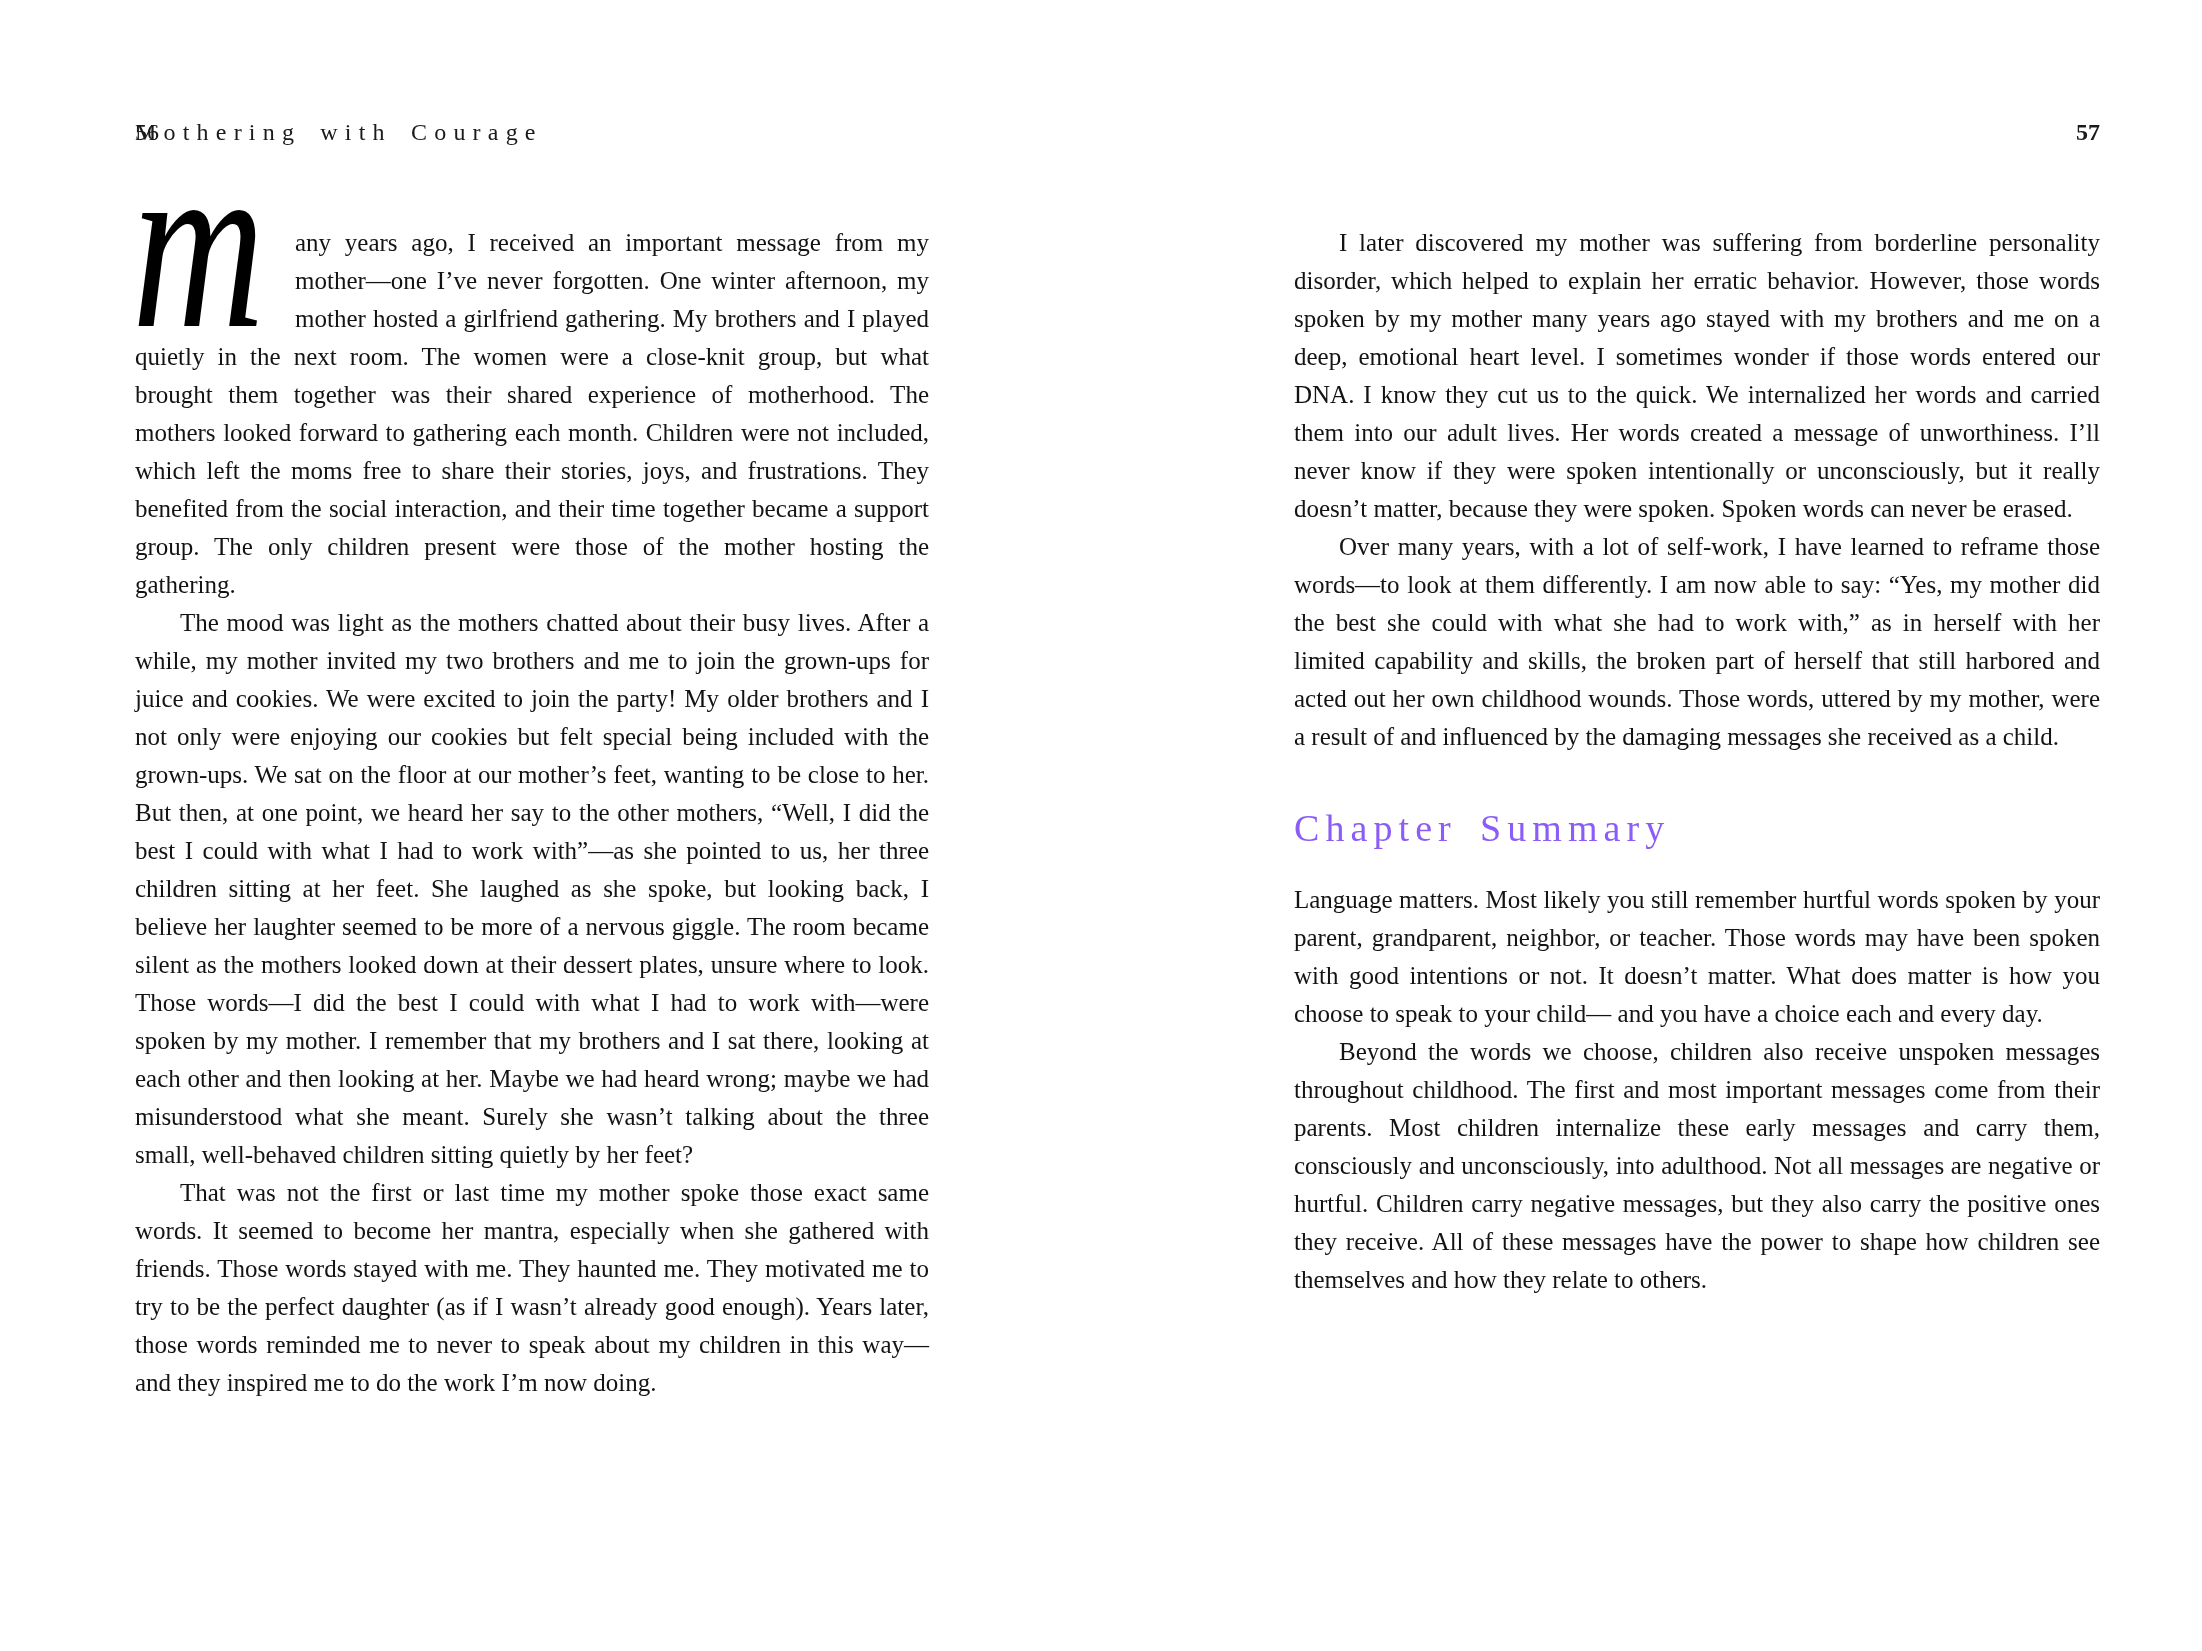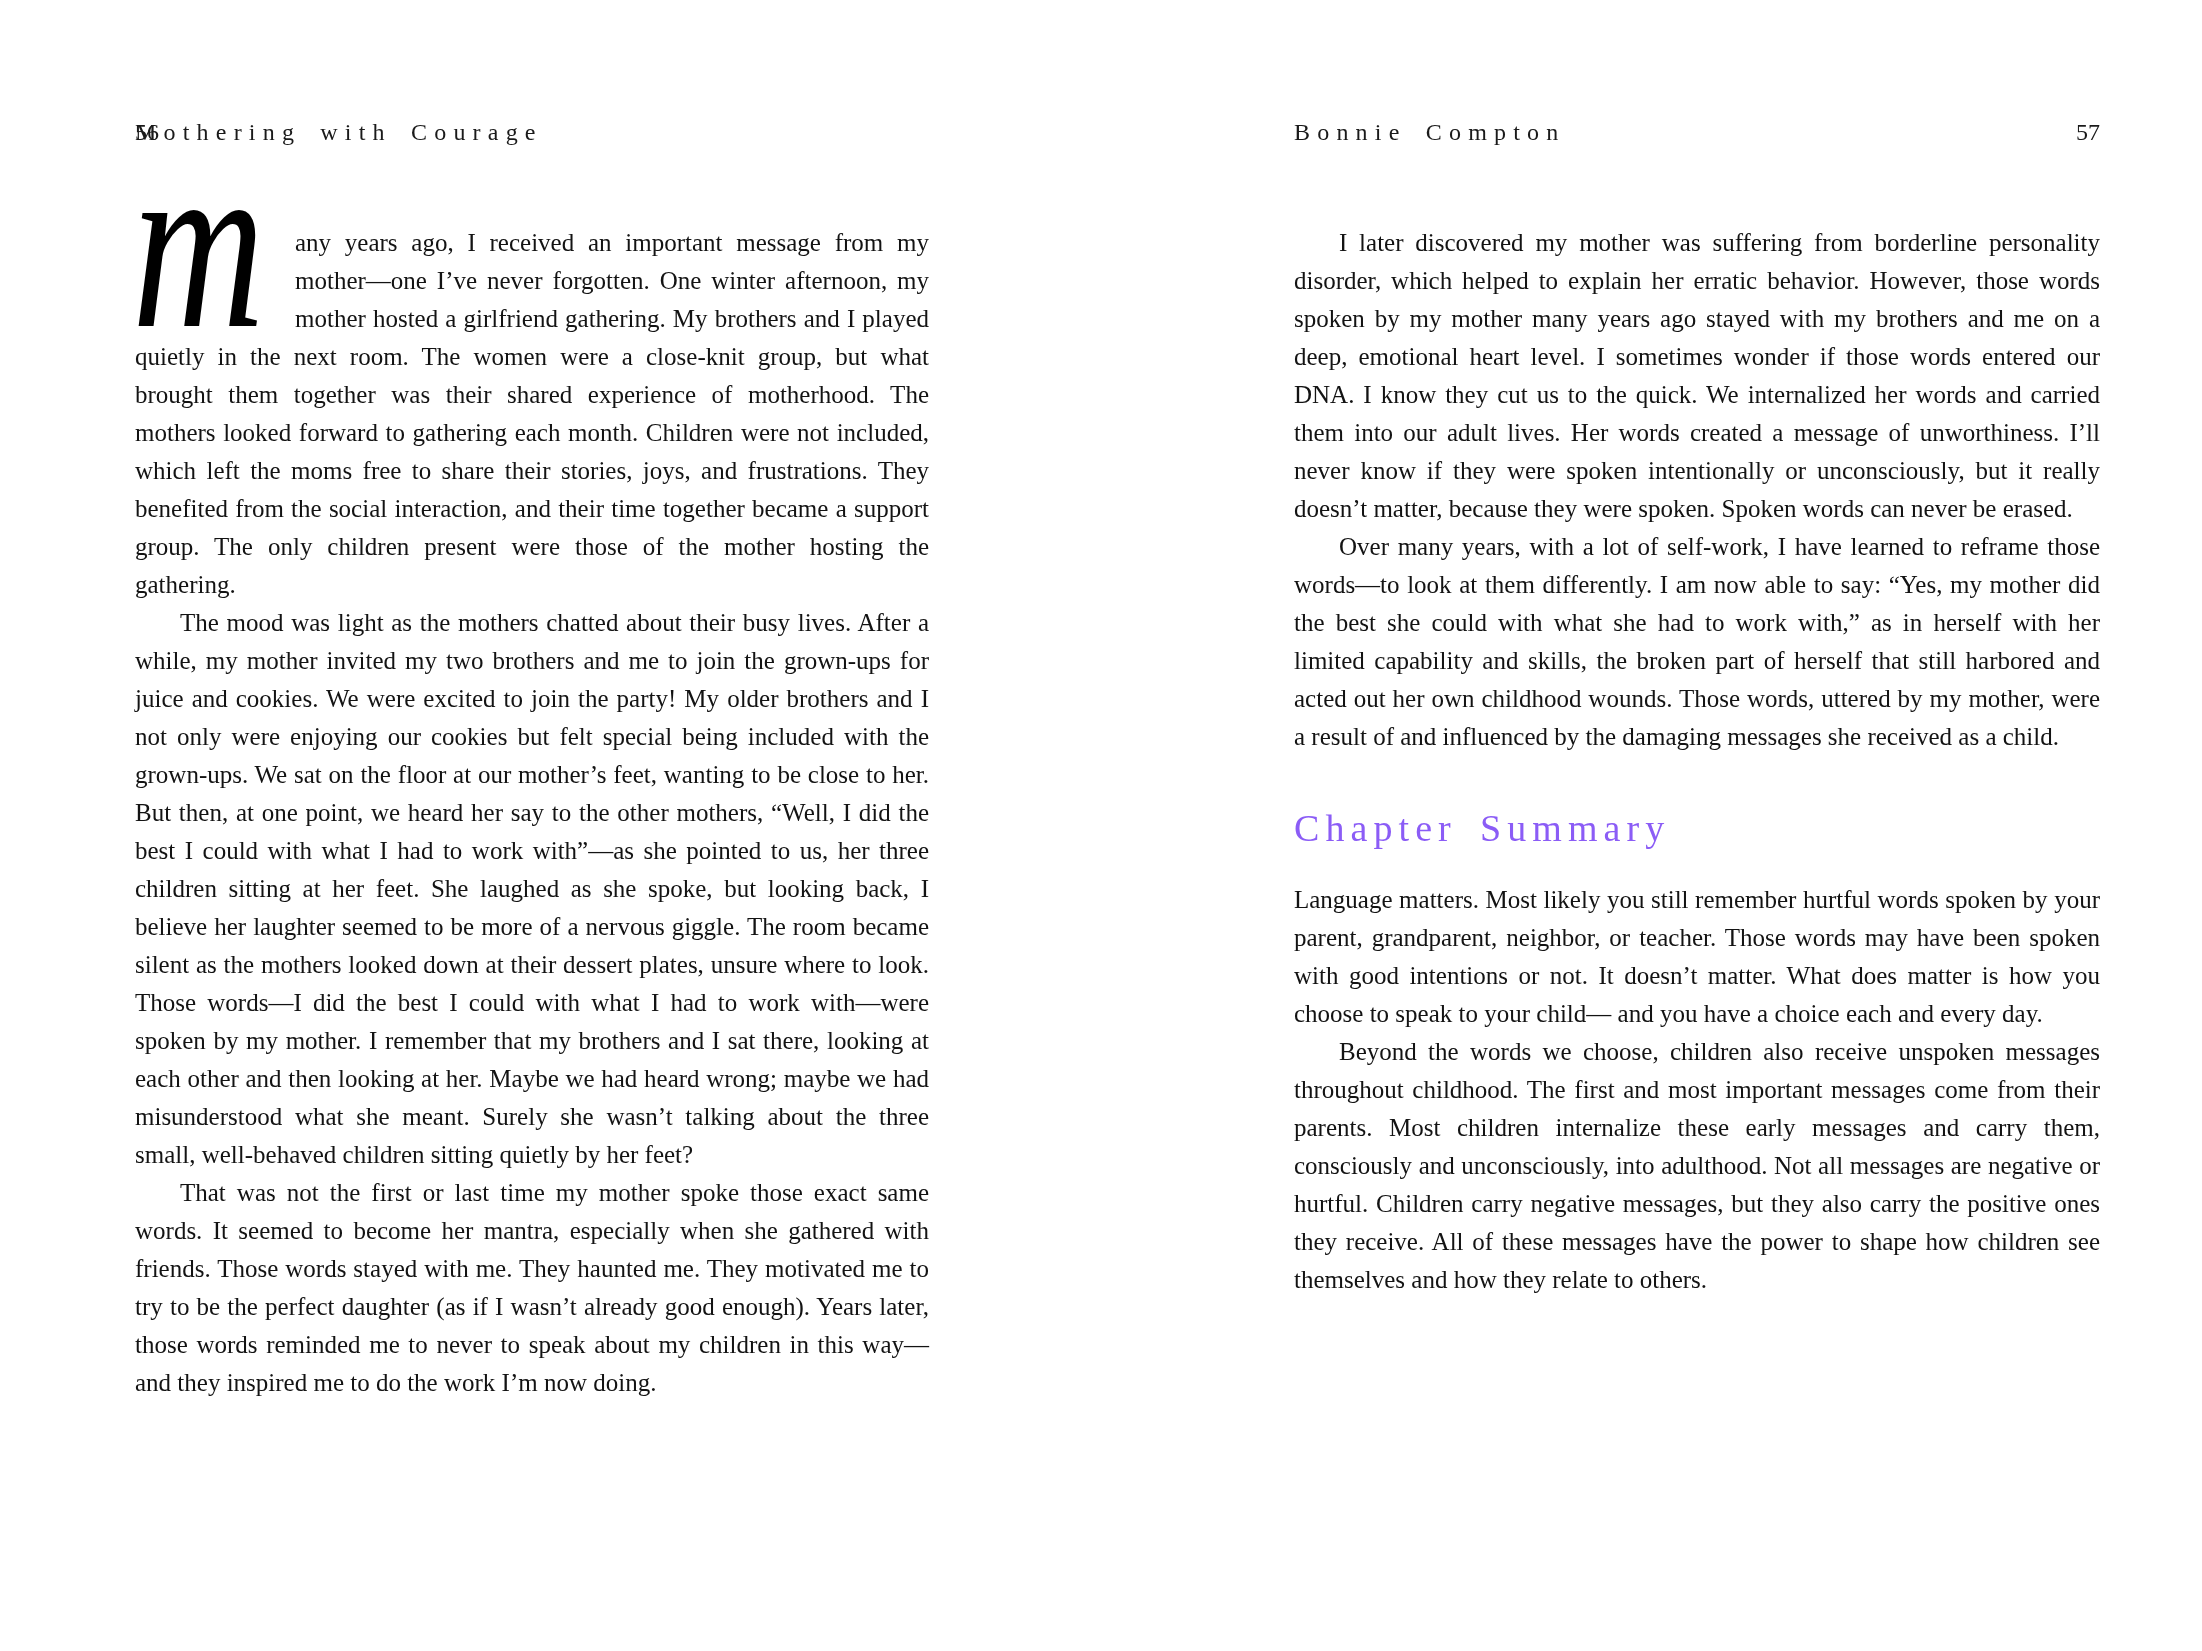--- a/index.html
+++ b/index.html
@@ -23,21 +23,21 @@
 
   .running-row {
     position: relative;
     height: 33px;
     font-size: 24px;
     color: #1a1a1a;
     margin-top: 28px;
   }
   .page-num { position: absolute; top: 0; }
   .page-num-left  { left: 0; }
-  .page-num-right { right: 0; }
+  .page-num-right { right: 0; font-weight: bold; }
   .running-head {
     position: absolute;
     left: 0; right: 0;
     text-align: left;
     letter-spacing: 0.30em;
     word-spacing: 0.25em;
     white-space: nowrap;
   }
 
   .body-text { margin-top: 72px; }
@@ -92,21 +92,20 @@
       <p class="para"><span class="dropcap-box">
           <span class="dropcap-glyph">m</span>
         </span>any years ago, I received an important message from my mother—one I’ve never forgotten. One winter afternoon, my mother hosted a girlfriend gathering. My brothers and I played quietly in the next room. The women were a close-knit group, but what brought them together was their shared experience of motherhood. The mothers looked forward to gathering each month. Children were not included, which left the moms free to share their stories, joys, and frustrations. They benefited from the social interaction, and their time together became a support group. The only children present were those of the mother hosting the gathering.</p>
       <p class="para indent">The mood was light as the mothers chatted about their busy lives. After a while, my mother invited my two brothers and me to join the grown-ups for juice and cookies. We were excited to join the party! My older brothers and I not only were enjoying our cookies but felt special being included with the grown-ups. We sat on the floor at our mother’s feet, wanting to be close to her. But then, at one point, we heard her say to the other mothers, “Well, I did the best I could with what I had to work with”—as she pointed to us, her three children sitting at her feet. She laughed as she spoke, but looking back, I believe her laughter seemed to be more of a nervous giggle. The room became silent as the mothers looked down at their dessert plates, unsure where to look. Those words—<span class="it">I did the best I could with what I had to work with</span>—were spoken by my mother. I remember that my brothers and I sat there, looking at each other and then looking at her. Maybe we had heard wrong; maybe we had misunderstood what she meant. Surely she wasn’t talking about the three small, well-behaved children sitting quietly by her feet?</p>
       <p class="para indent">That was not the first or last time my mother spoke those exact same words. It seemed to become her mantra, especially when she gathered with friends. Those words stayed with me. They haunted me. They motivated me to try to be the perfect daughter (as if I wasn’t already good enough). Years later, those words reminded me to never to speak about my children in this way—and they inspired me to do the work I’m now doing.</p>
     </div>
 </div>
 
 <div class="page page-right">
   <div class="running-row">
-    <div class="running-head">Bonnie Compton</div>
     <span class="page-num page-num-right">57</span>
   </div>
   <div class="body-text">
       <p class="para indent">I later discovered my mother was suffering from borderline personality disorder, which helped to explain her erratic behavior. However, those words spoken by my mother many years ago stayed with my brothers and me on a deep, emotional heart level. I sometimes wonder if those words entered our DNA. I know they cut us to the quick. We internalized her words and carried them into our adult lives. Her words created a message of unworthiness. I’ll never know if they were spoken intentionally or unconsciously, but it really doesn’t matter, because they were spoken. Spoken words can never be erased.</p>
       <p class="para indent">Over many years, with a lot of self-work, I have learned to reframe those words—to look at them differently. I am now able to say: “Yes, my mother did the best she could with what <span class="it">she</span> had to work with,” as in herself with her limited capability and skills, the broken part of herself that still harbored and acted out her own childhood wounds. Those words, uttered by my mother, were a result of and influenced by the damaging messages she received as a child.</p>
     </div>
   <h2 class="section-heading">Chapter Summary</h2>
   <div class="body-text summary-body">
       <p class="para">Language matters. Most likely you still remember hurtful words spoken by your parent, grandparent, neighbor, or teacher. Those words may have been spoken with good intentions or not. It doesn’t matter. What does matter is how you choose to speak to your child— and you have a choice each and every day.</p>
       <p class="para indent">Beyond the words we choose, children also receive unspoken messages throughout childhood. The first and most important messages come from their parents. Most children internalize these early messages and carry them, consciously and unconsciously, into adulthood. Not all messages are negative or hurtful. Children carry negative messages, but they also carry the positive ones they receive. All of these messages have the power to shape how children see themselves and how they relate to others.</p>

